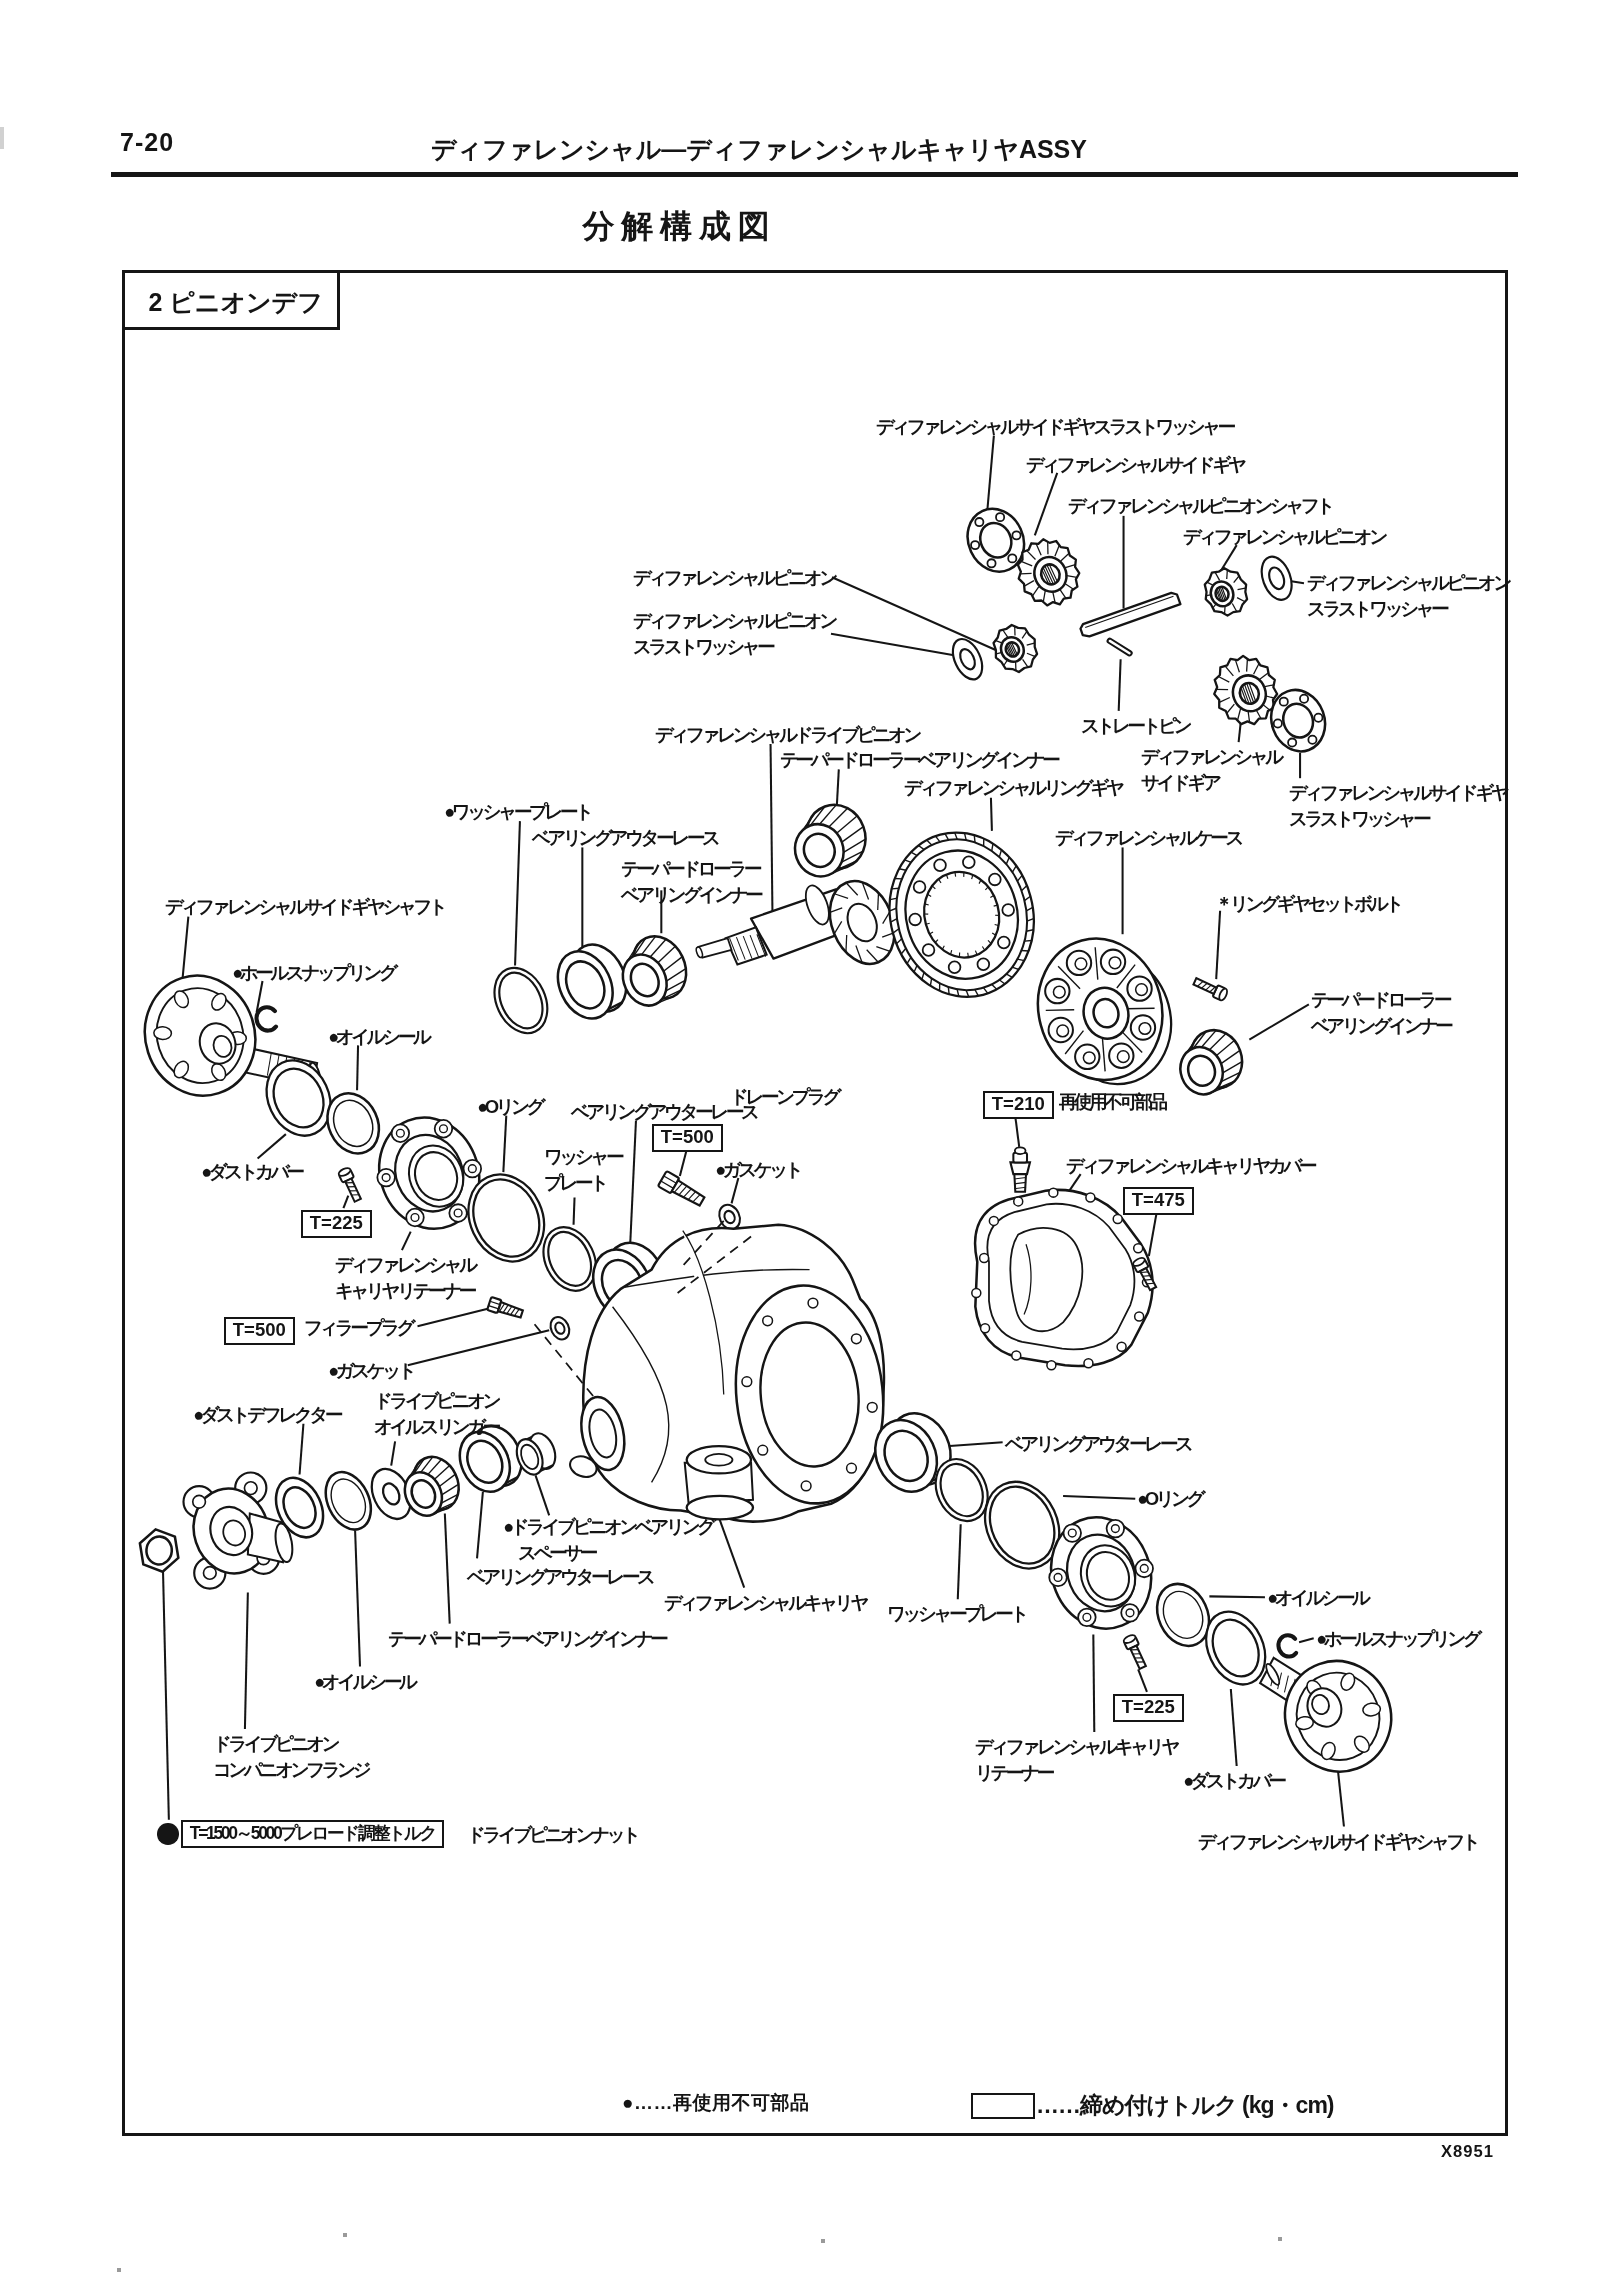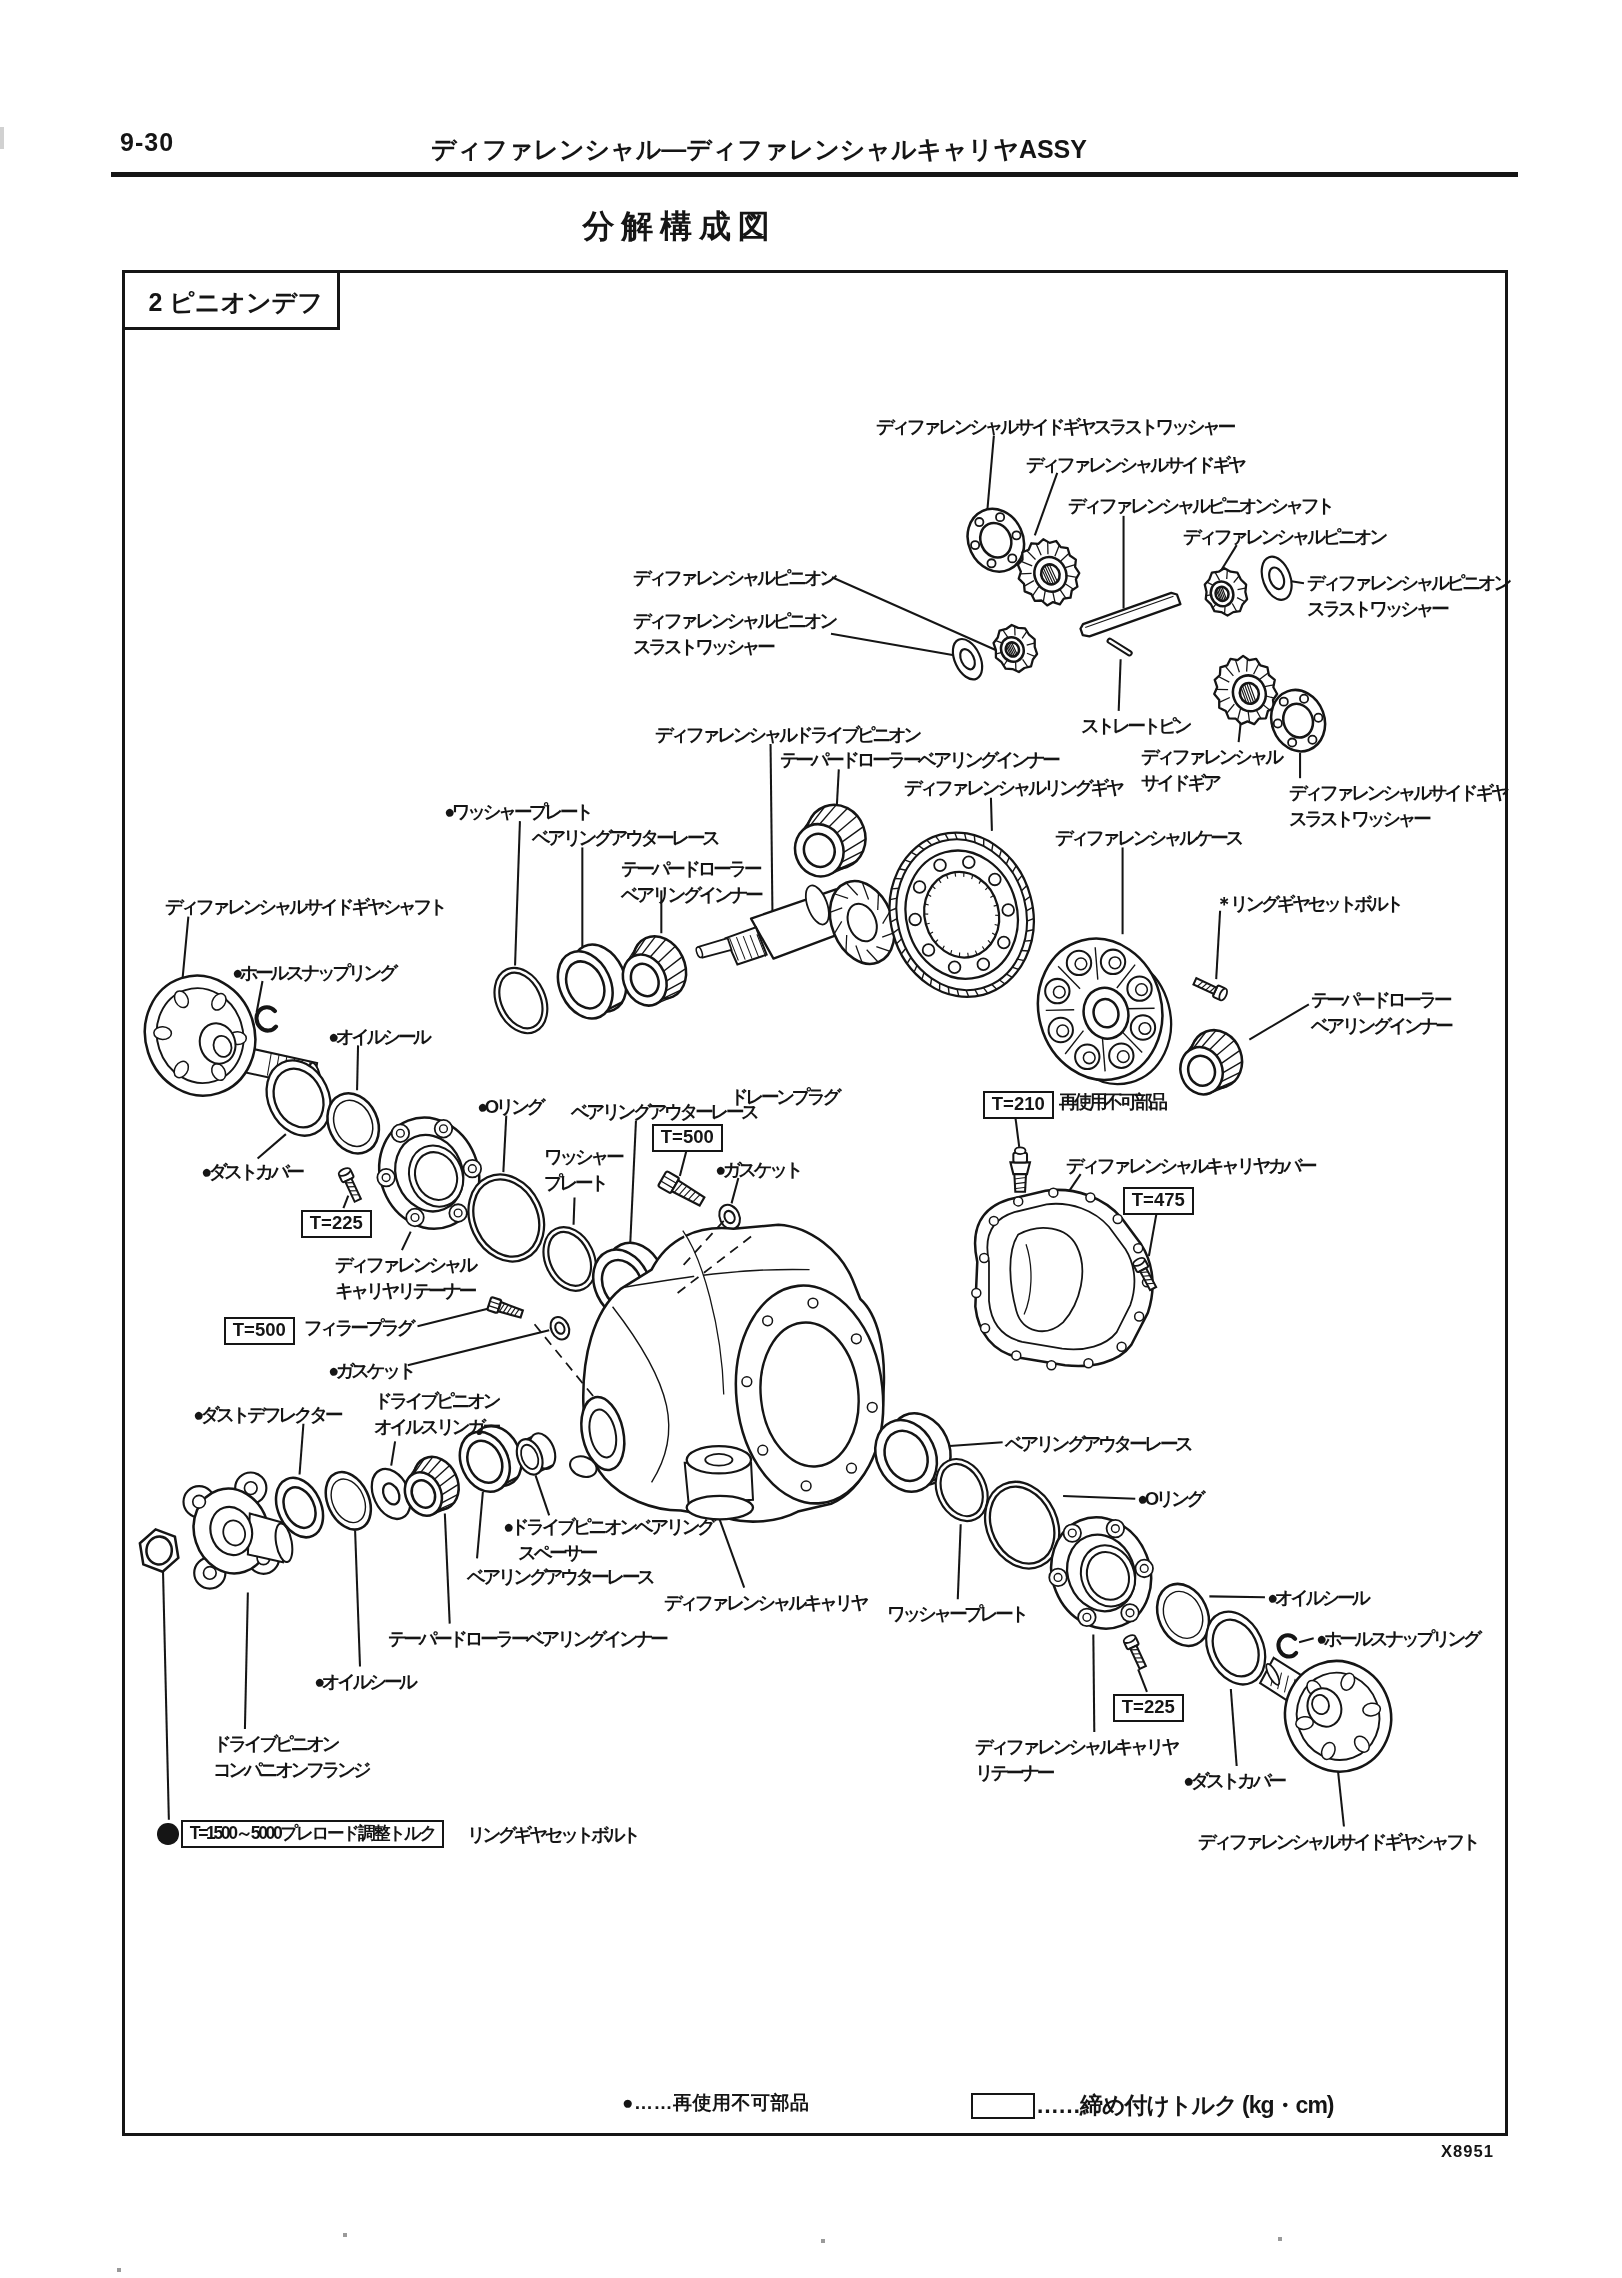--- a/index.html
+++ b/index.html
@@ -765,21 +765,21 @@
         <ellipse cx="1358" cy="1751" rx="17" ry="20" transform="rotate(-20 1358 1751.0)" stroke-width="2.08"></ellipse>
         <ellipse cx="1354" cy="1748" rx="8.5" ry="10" transform="rotate(-20 1354 1748.0)" stroke-width="1.82"></ellipse>
       </g>
 <g stroke-width="1.8" stroke-dasharray="10 7" fill="none">
         <path d="M 770 1268 L 692 1328"></path>
         <path d="M 742 1252 L 700 1298"></path>
         <path d="M 548 1358 L 610 1434"></path>
       </g>
   </svg>
 
-  <div class="abs" id="page-number">9-30</div>
+  <div class="abs" id="page-number">7-20</div>
   <div class="abs" id="doc-header">ディファレンシャル―ディファレンシャルキャリヤASSY</div>
   <div class="abs" id="head-rule"></div>
   <div class="abs" id="doc-title">分解構成図</div>
   <div class="abs" id="main-box"></div>
   <div class="abs" id="panel-label">2 ピニオンデフ</div>
 
   <div class="abs" id="legend-dot">●……再使用不可部品</div>
   <div class="abs" id="legend-tqbox"></div>
   <div class="abs" id="legend-tq">……締め付けトルク (kg・cm)</div>
 
@@ -833,21 +833,21 @@
     <div class="lbl" style="left: 374px; top: 1388px;">ドライブピニオン
 オイルスリンガー</div>
     <div class="lbl" style="left: 503px; top: 1514px;">●ドライブピニオンベアリング
 　スペーサー</div>
     <div class="lbl" style="left: 467px; top: 1564px;">ベアリングアウターレース</div>
     <div class="lbl" style="left: 664px; top: 1590px;">ディファレンシャルキャリヤ</div>
     <div class="lbl" style="left: 388px; top: 1626px;">テーパードローラーベアリングインナー</div>
     <div class="lbl" style="left: 314px; top: 1669px;">●オイルシール</div>
     <div class="lbl" style="left: 213px; top: 1731px;">ドライブピニオン
 コンパニオンフランジ</div>
-    <div class="lbl" style="left: 467px; top: 1822px;">リングギヤセットボルト</div>
+    <div class="lbl" style="left: 467px; top: 1822px;">ドライブピニオンナット</div>
     <div class="lbl" style="left: 1005px; top: 1431px;">ベアリングアウターレース</div>
     <div class="lbl" style="left: 1137px; top: 1486px;">●Oリング</div>
     <div class="lbl" style="left: 887px; top: 1601px;">ワッシャープレート</div>
     <div class="lbl" style="left: 1267px; top: 1585px;">●オイルシール</div>
     <div class="lbl" style="left: 1316px; top: 1626px;">●ホールスナップリング</div>
     <div class="lbl" style="left: 975px; top: 1734px;">ディファレンシャルキャリヤ
 リテーナー</div>
     <div class="lbl" style="left: 1183px; top: 1768px;">●ダストカバー</div>
     <div class="lbl" style="left: 1198px; top: 1829px;">ディファレンシャルサイドギヤシャフト</div>
     <div class="lbl" style="left: 1059px; top: 1089px;">再使用不可部品</div>

